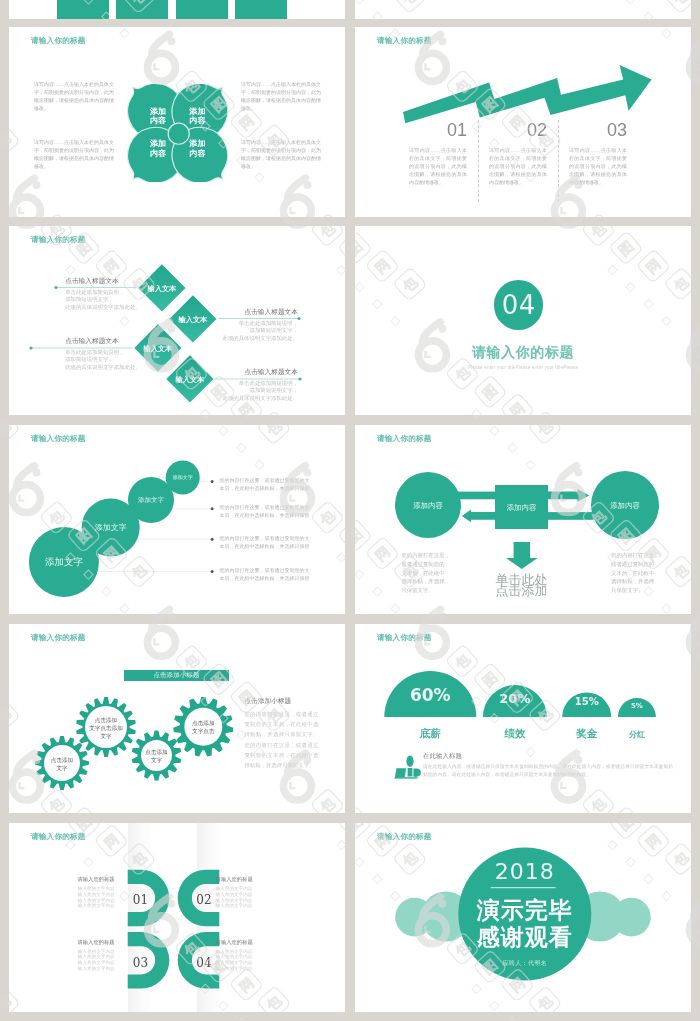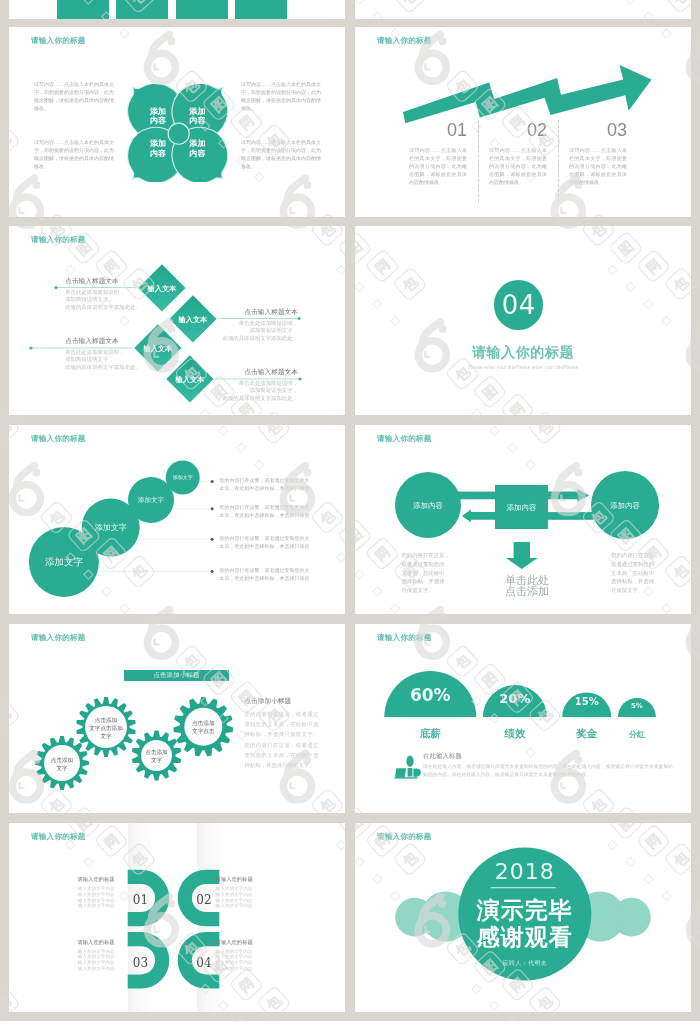--- a/index.html
+++ b/index.html
@@ -74,21 +74,21 @@
   .s5l4{font-size:5px;}
   .s5txt{position:absolute;left:210.6px;font-size:5px;color:#b0b0b0;line-height:8px;white-space:nowrap;}
   .s5txt.t1{top:51px;}
   .s5txt.t2{top:78.4px;}
   .s5txt.t3{top:108.8px;}
   .s5txt.t4{top:141px;}
 
   
   .s6svg{position:absolute;left:0;top:0;width:336px;height:189px;}
   .s6lbl{font-size:7.4px;}
-  .s6bl{position:absolute;left:139px;top:150px;width:55px;text-align:right;font-size:11px;color:#9ea9a7;line-height:10.7px;}
+  .s6bl{position:absolute;left:139px;top:150px;width:55px;text-align:center;font-size:13px;color:#9ea9a7;line-height:10.7px;}
   .s6txt{position:absolute;font-size:5.4px;color:#b9b9b9;line-height:8.8px;width:52px;}
   .s6txt.left{left:46.4px;top:126px;}
   .s6txt.right{left:256px;top:126px;}
 
   
   .s7svg{position:absolute;left:0;top:0;width:336px;height:189px;}
   .s7lbl{font-size:5.6px;}
   .s7banner{position:absolute;left:115px;top:46px;width:105px;height:10.5px;background:#2aa892;
             display:flex;align-items:center;justify-content:center;}
   .s7banner span{color:#e9f7f3;font-size:6.4px;letter-spacing:.2px;}

